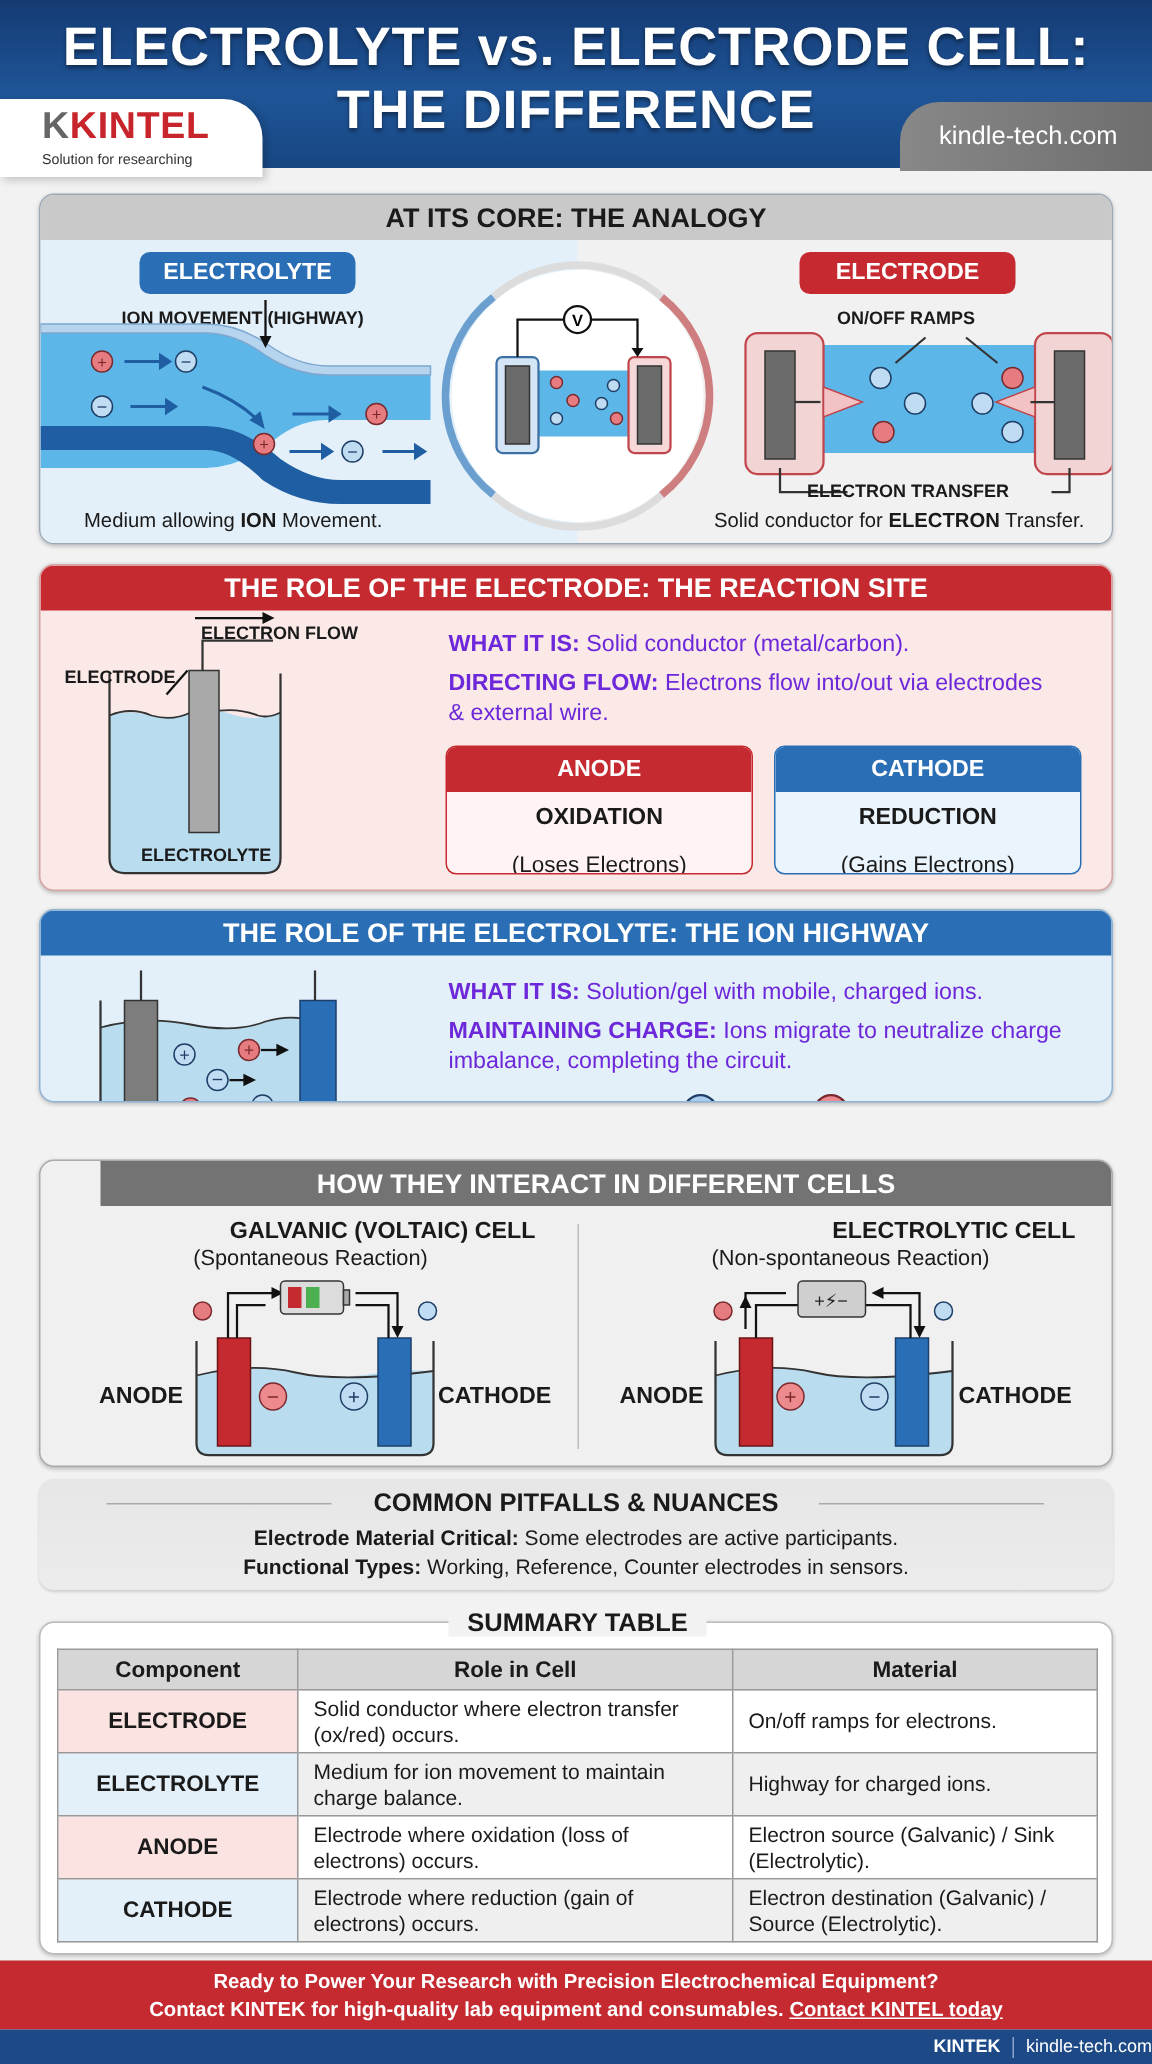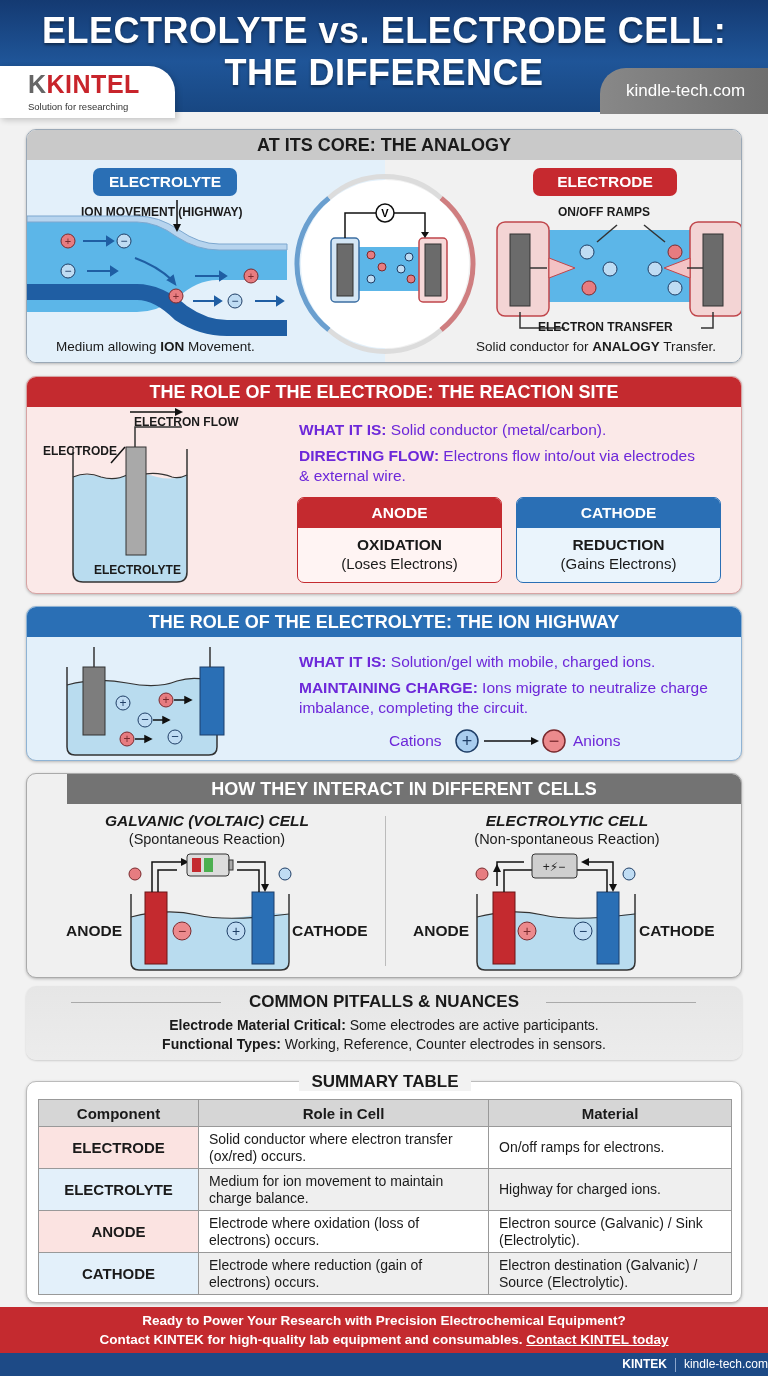--- a/index.html
+++ b/index.html
@@ -40,34 +40,34 @@
   .caption b { font-weight: 700; }
 
   
   .s2 { top: 376px; height: 218px; background: #fbe9e8; border: 1px solid #d7a3a3; }
   .s2 .sec-head { background: #c42a2f; color: #fff; }
   .text-block { position: absolute; font-size: 15.5px; line-height: 20px; color: #6d28d9; }
   .text-block b { font-weight: 700; }
   .card { position: absolute; width: 205px; height: 86px; border-radius: 7px; overflow: hidden; text-align: center; }
   .card .ch { height: 30px; line-height: 30px; color: #fff; font-weight: 700; font-size: 15.5px; }
   .card .cb1 { margin-top: 8px; font-weight: 700; font-size: 15.5px; }
-  .card .cb2 { font-size: 15px; margin-top: 1px; }
+  .card .cb2 { font-size: 15px; margin-top: 14px; }
   .card.anode { border: 1px solid #c42a2f; background: #fff4f3; }
   .card.anode .ch { background: #c42a2f; }
   .card.cathode { border: 1px solid #2a6fb5; background: #eaf4fc; }
   .card.cathode .ch { background: #2a6fb5; }
 
   
-  .s3 { top: 606px; height: 155px; background: #e3f0fa; border: 1px solid #8fb3d4; }
+  .s3 { top: 606px; height: 129px; background: #e3f0fa; border: 1px solid #8fb3d4; }
   .s3 .sec-head { background: #2a6fb5; color: #fff; }
 
   
   .s4 { top: 773px; height: 205px; background: #f0f0f0; border: 1px solid #aaa; padding-left: 40px; }
   .s4 .sec-head { background: #737373; color: #fff; }
-  .cell-title { position: absolute; text-align: center; font-weight: 700; font-size: 15.5px; font-style: italic; }
+  .cell-title { position: absolute; text-align: right; font-weight: 700; font-size: 15.5px; }
   .cell-sub { position: absolute; text-align: center; font-size: 14.5px; }
   .cell-label { position: absolute; font-weight: 700; font-size: 15.5px; }
   .divider-v { position: absolute; left: 358px; top: 42px; width: 1px; height: 150px; background: #bbb; }
 
   
   .s5 { top: 986px; height: 74px; background: linear-gradient(180deg,#e6e6e6,#ececec); border: none; box-shadow: 0 1px 2px rgba(0,0,0,0.15); }
   .s5 .pt { position: absolute; left: 0; width: 716px; top: 6px; text-align: center; font-weight: 700; font-size: 17px; }
   .s5 .line { position: absolute; top: 16px; height: 1px; background: #aaa; }
   .s5 .p { position: absolute; left: 0; width: 716px; text-align: center; font-size: 14px; }
   .s5 .p b { font-weight: 700; }
@@ -201,21 +201,21 @@
       <polyline points="686,182 686,198 674,198" fill="none"></polyline>
     </g>
     <circle cx="560" cy="122" r="7" fill="#bfdcf3" stroke="#1f3e66"></circle>
     <circle cx="583" cy="139" r="7" fill="#bfdcf3" stroke="#1f3e66"></circle>
     <circle cx="562" cy="158" r="7" fill="#e77c80" stroke="#7a2a2e"></circle>
     <circle cx="628" cy="139" r="7" fill="#bfdcf3" stroke="#1f3e66"></circle>
     <circle cx="648" cy="122" r="7" fill="#e77c80" stroke="#7a2a2e"></circle>
     <circle cx="648" cy="158" r="7" fill="#bfdcf3" stroke="#1f3e66"></circle>
   </svg>
   <div class="small-label" style="left:511px;top:190px;">ELECTRON TRANSFER</div>
-  <div class="caption" style="left:449px;top:209px;"><span>Solid conductor for </span><b>ANALOGY</b><span> Transfer.</span></div>
+  <div class="caption" style="left:449px;top:209px;"><span>Solid conductor for </span><b>ELECTRON</b><span> Transfer.</span></div>
 </div>
 
 <div class="section s2">
   <div class="sec-head">THE ROLE OF THE ELECTRODE: THE REACTION SITE</div>
   <svg style="left:0;top:0;" width="260" height="218">
     <path d="M46,100 Q60,96 72,100 Q86,104 100,98 L100,195 Q100,205 90,205 L56,205 Q46,205 46,195 Z" fill="#b9dcef"></path>
     <path d="M46,100 Q60,96 72,100 Q86,104 100,98 Q112,94 130,100 Q145,104 160,98 L160,195 Q160,205 150,205 L56,205 Q46,205 46,195 Z" fill="#b9dcef" stroke="none"></path>
     <path d="M46,72 L46,195 Q46,205 56,205 L150,205 Q160,205 160,195 L160,72" fill="none" stroke="#333" stroke-width="1.5"></path>
     <path d="M46,100 Q60,94 74,100 Q88,104 100,98 M112,98 Q130,94 145,100 Q152,102 160,98" fill="none" stroke="#333" stroke-width="1.2"></path>
     <rect x="99" y="70" width="20" height="108" fill="#a9a9a9" stroke="#333"></rect>

